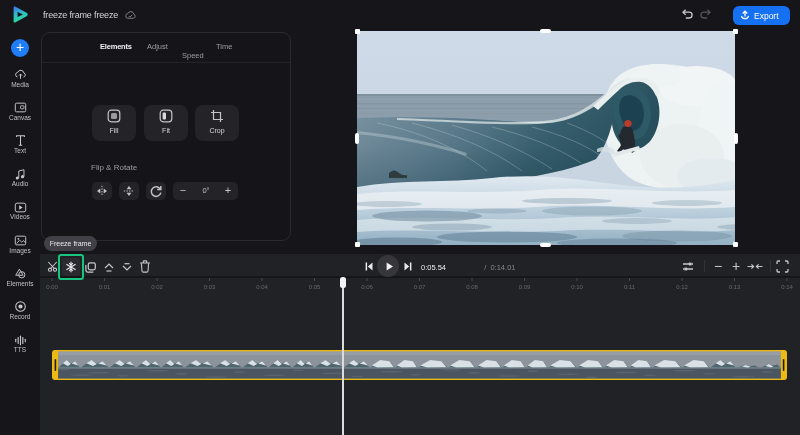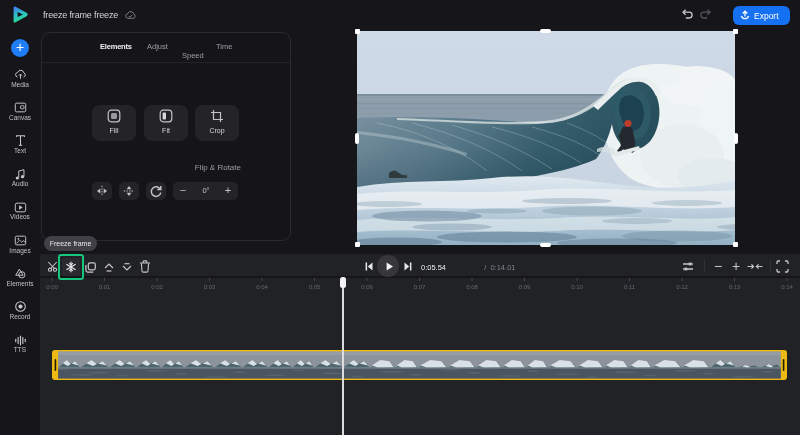--- a/index.html
+++ b/index.html
@@ -122,21 +122,21 @@
   </svg>
   <svg class="abs" style="left:210px;top:109px;" width="14" height="14" viewBox="0 0 14 14">
     <path d="M1 3.5 L3.5 3.5 L3.5 1" fill="none" stroke="#c2c2c7" stroke-width="1.2"></path>
     <path d="M3.5 3.5 L10.5 3.5 L10.5 10.5 L3.5 10.5 Z" fill="none" stroke="#c2c2c7" stroke-width="1.2"></path>
     <path d="M10.5 10.5 L13 10.5 M10.5 10.5 L10.5 13" fill="none" stroke="#c2c2c7" stroke-width="1.2"></path>
   </svg>
   <div class="abs" style="left:92px;top:127px;width:44px;text-align:center;font-size:7px;color:#d8d8dc;">Fill</div>
   <div class="abs" style="left:144px;top:127px;width:44px;text-align:center;font-size:7px;color:#d8d8dc;">Fit</div>
   <div class="abs" style="left:195px;top:127px;width:44px;text-align:center;font-size:7px;color:#d8d8dc;">Crop</div>
 
-  <div class="abs" style="left:91px;top:163px;width:150px;text-align:right;font-size:8px;color:#9d9da4;">Flip &amp; Rotate</div>
+  <div class="abs" style="left:91px;top:163px;width:150px;text-align:left;font-size:8px;color:#9d9da4;">Flip &amp; Rotate</div>
 
   <div class="abs" style="left:92px;top:182px;width:20px;height:18px;background:#242428;border-radius:5px;"></div>
   <div class="abs" style="left:119px;top:182px;width:20px;height:18px;background:#242428;border-radius:5px;"></div>
   <div class="abs" style="left:146px;top:182px;width:20px;height:18px;background:#242428;border-radius:5px;"></div>
   <div class="abs" style="left:173px;top:182px;width:65px;height:18px;background:#242428;border-radius:5px;"></div>
   <svg class="abs" style="left:96px;top:185px;" width="12" height="12" viewBox="0 0 12 12">
     <path d="M6 0.8 V11.2" stroke="#c2c2c7" stroke-width="1" stroke-dasharray="1.4 1.2"></path>
     <path d="M4.3 3.6 L4.3 8.4 L1 6 Z" fill="#c2c2c7"></path>
     <path d="M7.7 3.6 L7.7 8.4 L11 6 Z" fill="#c2c2c7"></path>
   </svg>

